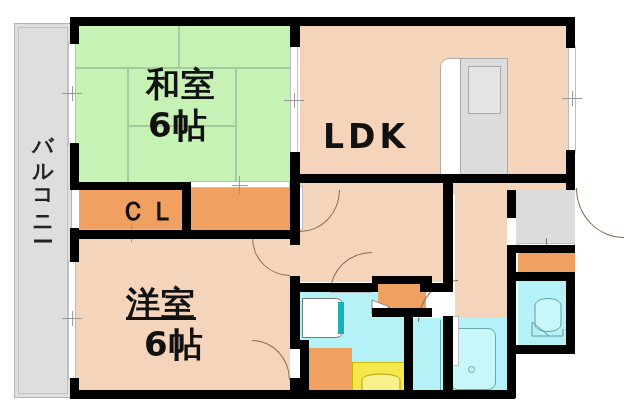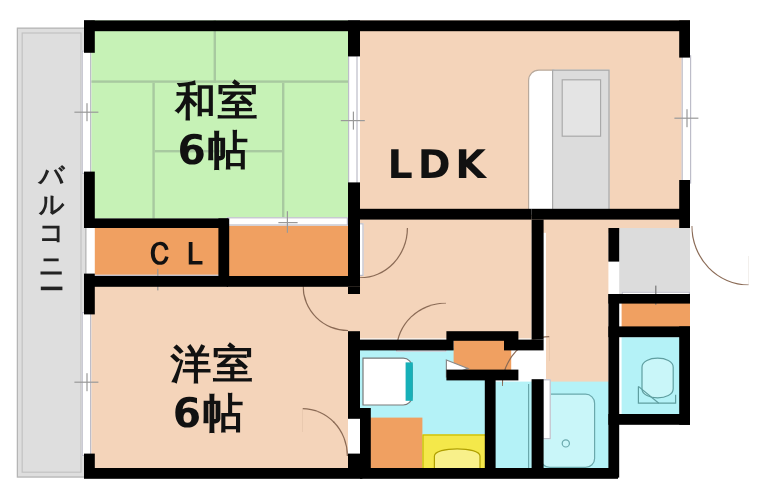--- a/index.html
+++ b/index.html
@@ -198,18 +198,18 @@
   <div class="wall" style="left:300px;top:390px;width:215px;height:9px;"></div>
   <div class="wall" style="left:507px;top:350px;width:9px;height:48px;"></div>
   <div class="wall" style="left:372px;top:276px;width:60px;height:8px;"></div>
   <div class="wall" style="left:372px;top:308px;width:60px;height:9px;"></div>
 
   <div class="lbl" style="left:146px;top:62px;font-size:34px;">和室</div>
   <div class="lbl" style="left:148px;top:103px;font-size:34px;">6帖</div>
 
   <div class="lbl" style="left:323px;top:117px;font-size:33px;letter-spacing:4px;">LDK</div>
 
-  <div class="lbl" style="left:142px;top:281px;font-size:34px;">洋室</div>
+  <div class="lbl" style="left:126px;top:281px;font-size:34px;text-decoration:underline;">洋室</div>
   <div class="lbl" style="left:144px;top:322px;font-size:34px;">6帖</div>
 
   <div class="lbl" style="left:96px;top:194px;font-size:26px;letter-spacing:4px;margin-left:24px;">ＣＬ</div>
 
 </div>
 
 </body></html>

